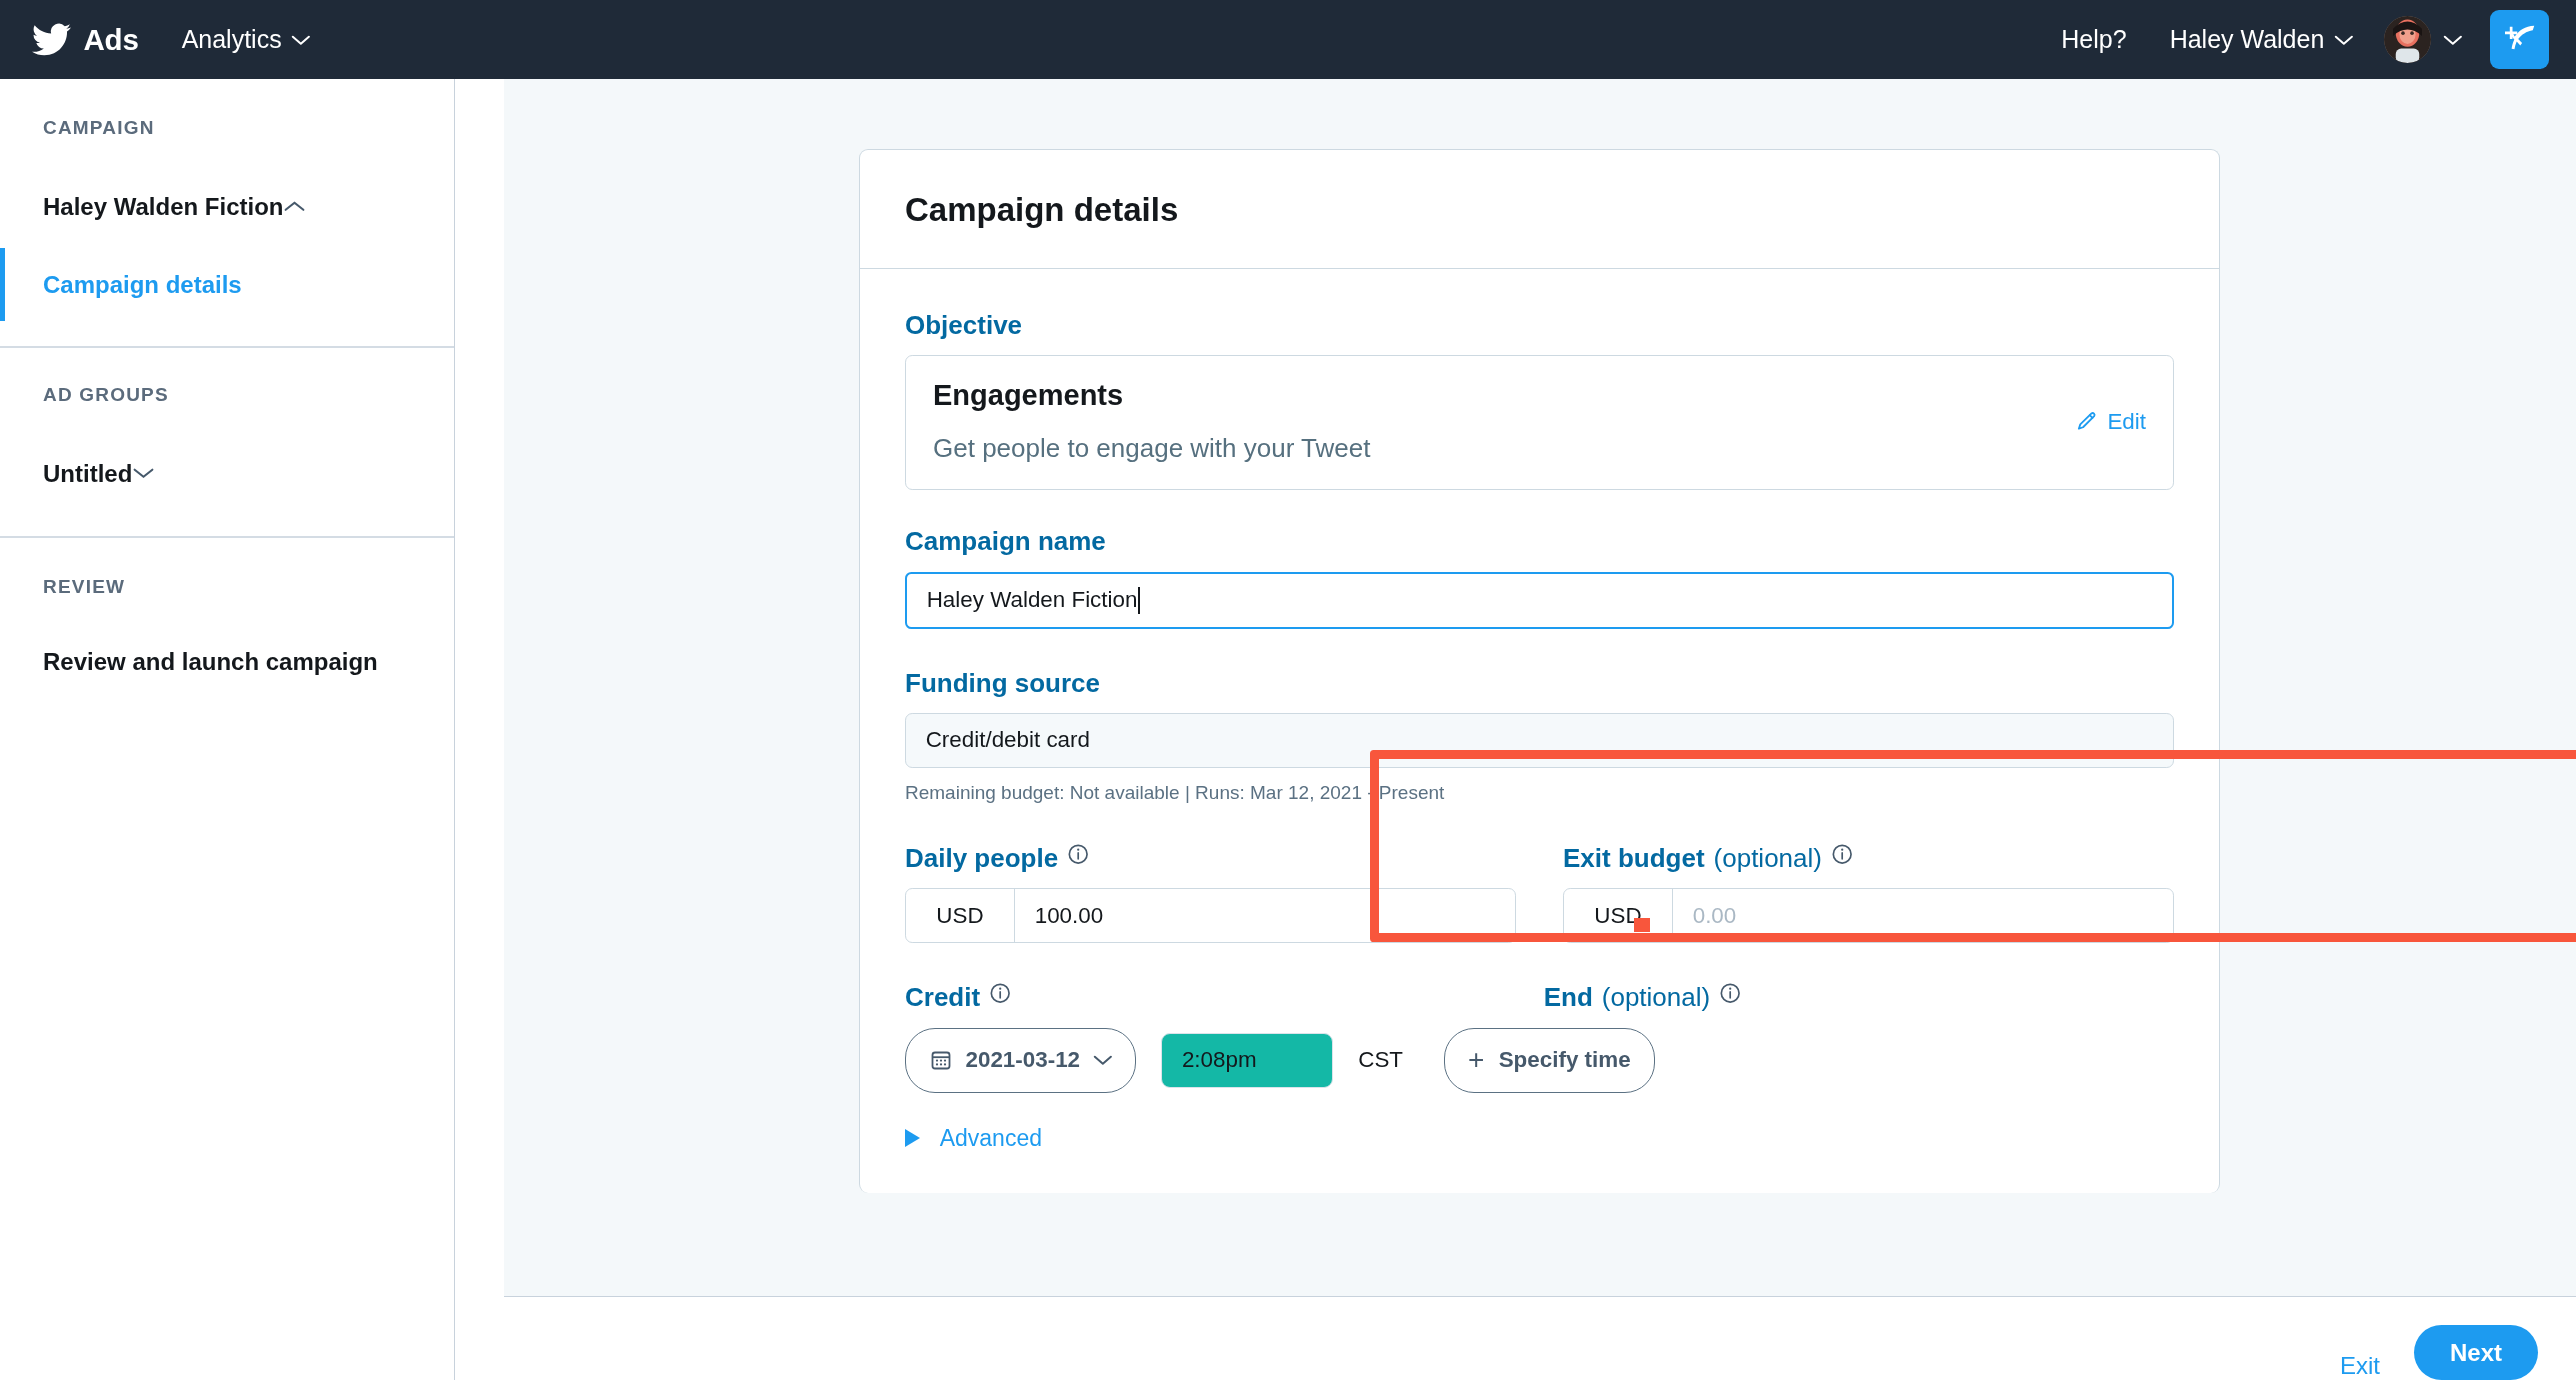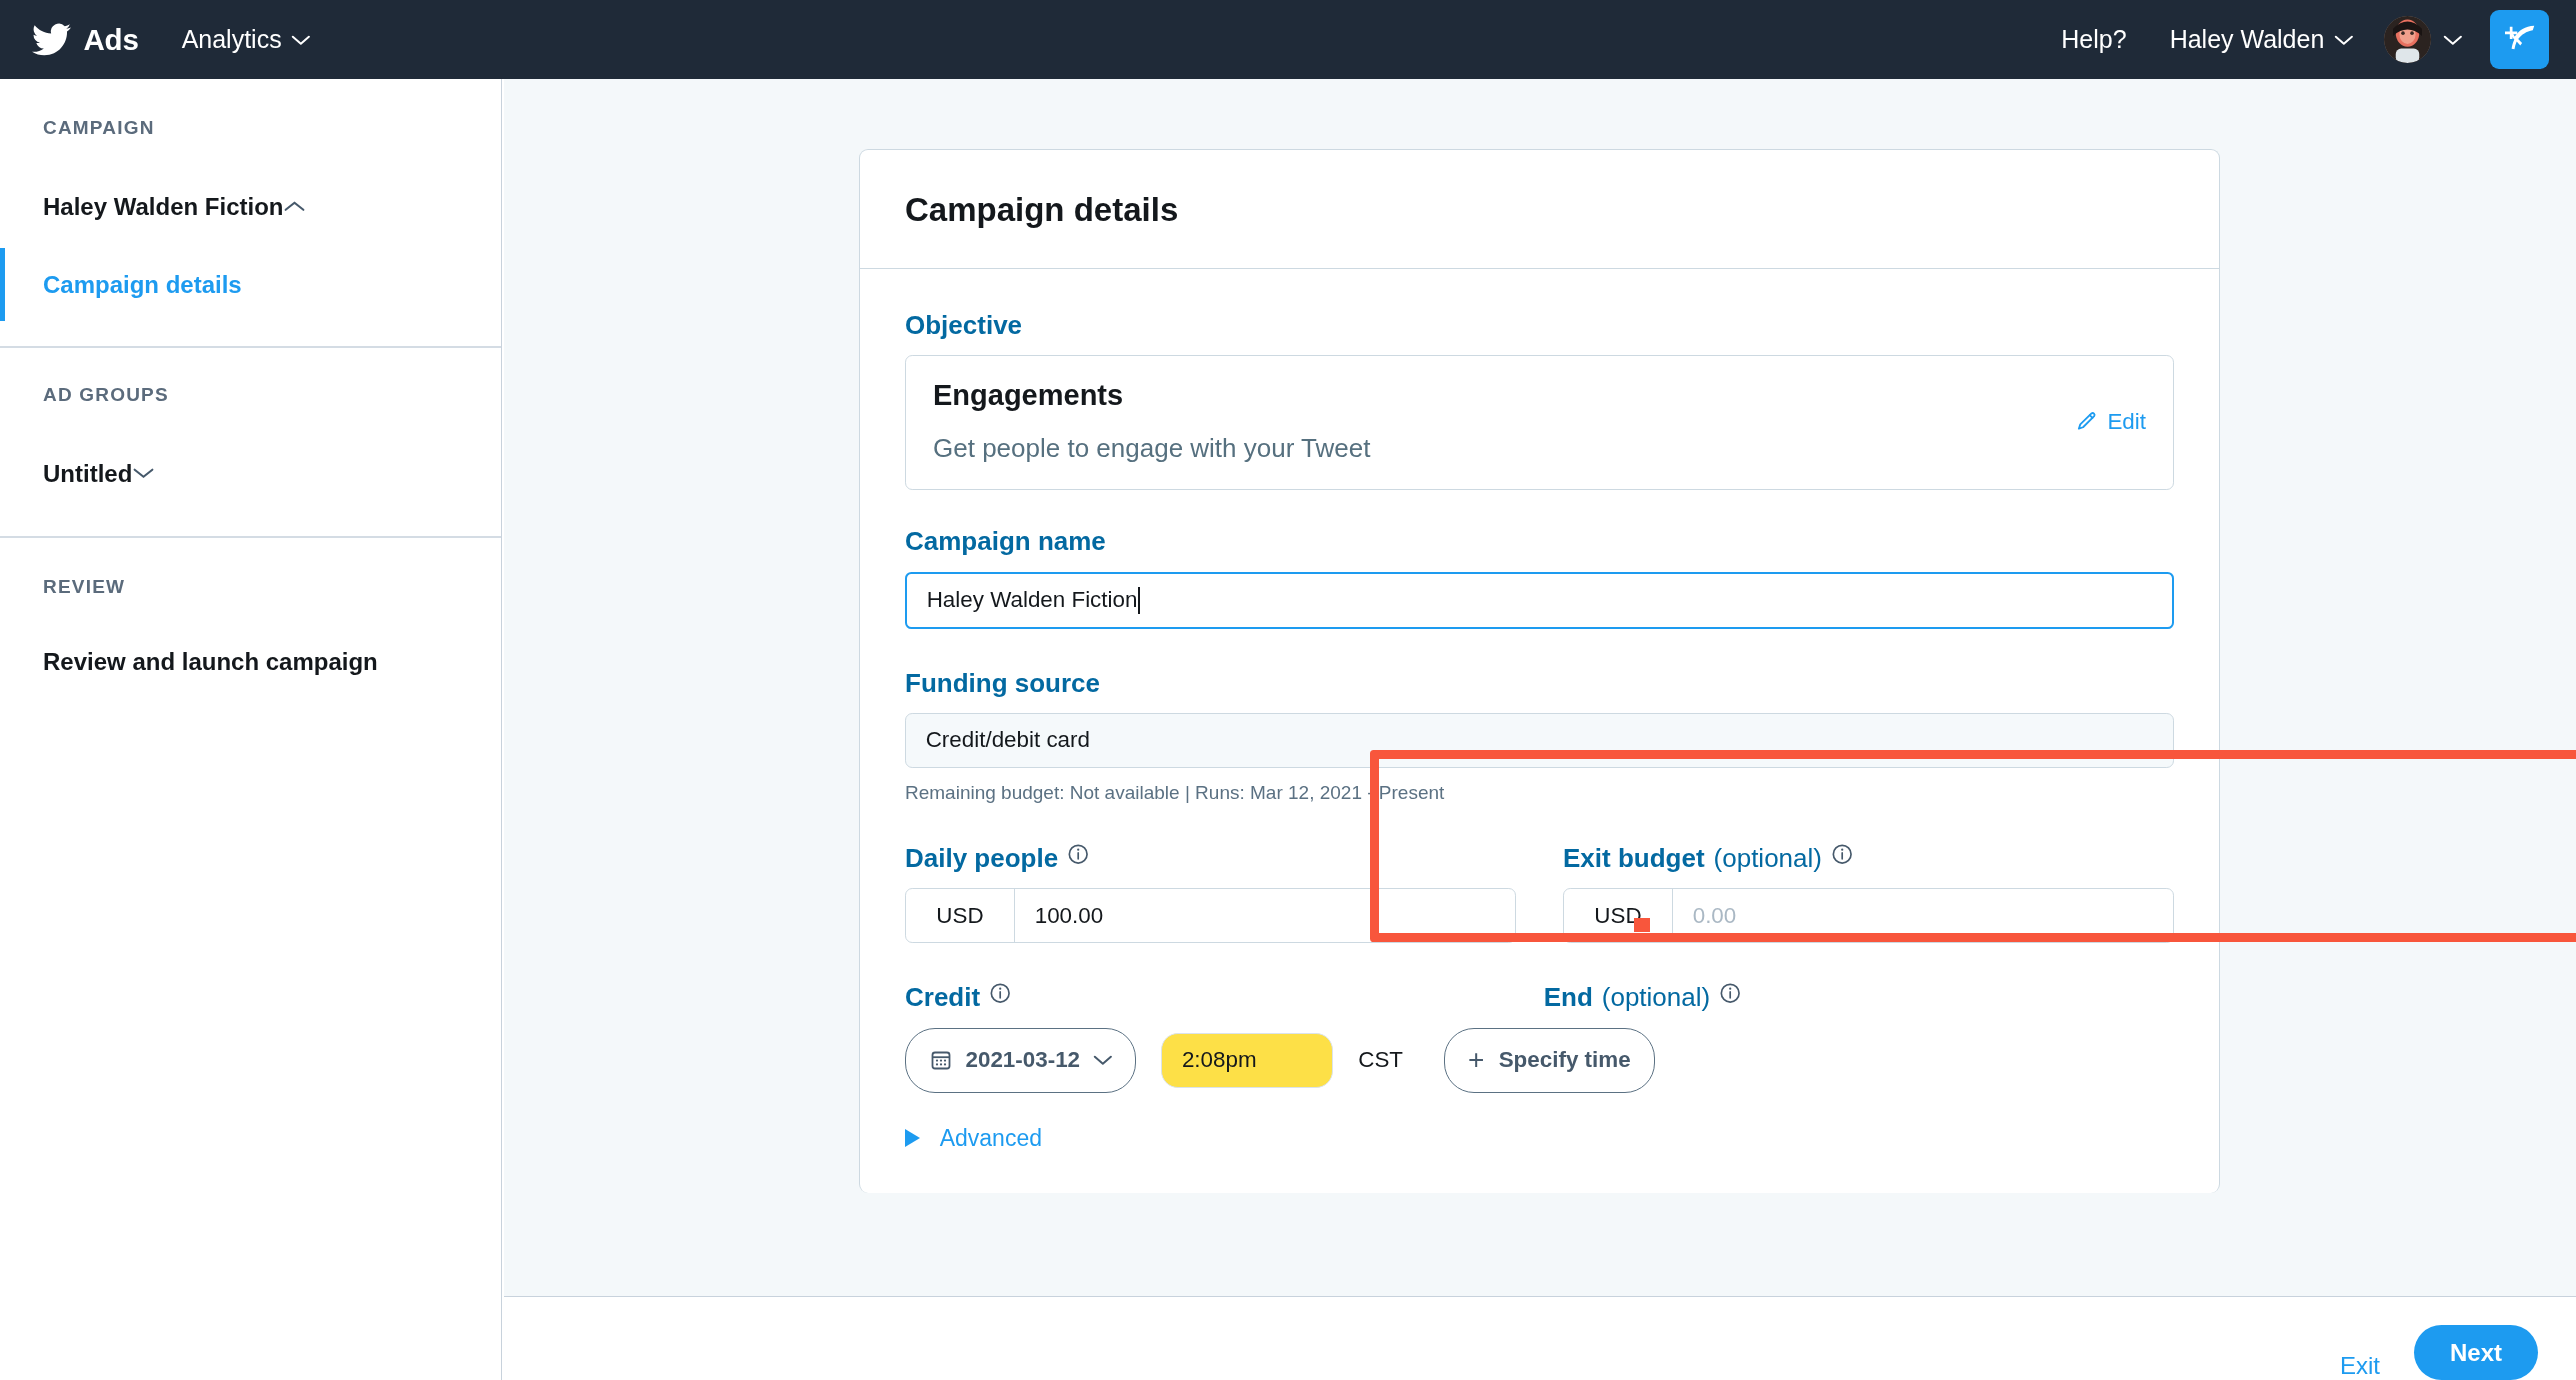--- a/index.html
+++ b/index.html
@@ -68,21 +68,21 @@
     display: flex; align-items: center; justify-content: center;
     cursor: pointer;
     border: none;
   }
   .quill { width: 36px; height: 36px; display:block; }
 
   
   .sidebar {
     position: absolute;
     top: 79px; left: 0;
-    width: 502px;
+    width: 455px;
     height: 1301px;
     background: #ffffff;
     border-right: 1.8px solid #c8d2dc;
   }
   .side-section-label {
     font-size: 19px;
     font-weight: bold;
     letter-spacing: 1.2px;
     color: #5b6b7c;
     padding-left: 43px;
@@ -239,26 +239,26 @@
     color: #46596b;
     background: #ffffff;
     cursor: pointer;
   }
   .cal-icon { width: 24px; height: 24px; display:block; }
   .chev-sm { width: 19.7px; height: 11.6px; display:block; }
   .time-input {
     height: 55px;
     width: 172px;
     border: 1.8px solid #dbe3ea;
-    border-radius: 17px;
+    border-radius: 9px;
     font-size: 22.4px;
     color: #14181c;
     padding: 0 19.7px;
     margin-left: 25px;
-    background: #fde047;
+    background: #14b8a6;
     font-family: "Liberation Sans", sans-serif;
     outline: none;
   }
   .tz-label { font-size: 22.4px; color: #14181c; margin-left: 25px; }
   .plus-sign { font-size: 28px; font-weight: normal; line-height: 1; margin-right: 1.8px; }
 
   .advanced-link {
     display: flex; align-items: center; gap: 19.7px;
     color: #1d9bf0;
     font-size: 23px;

